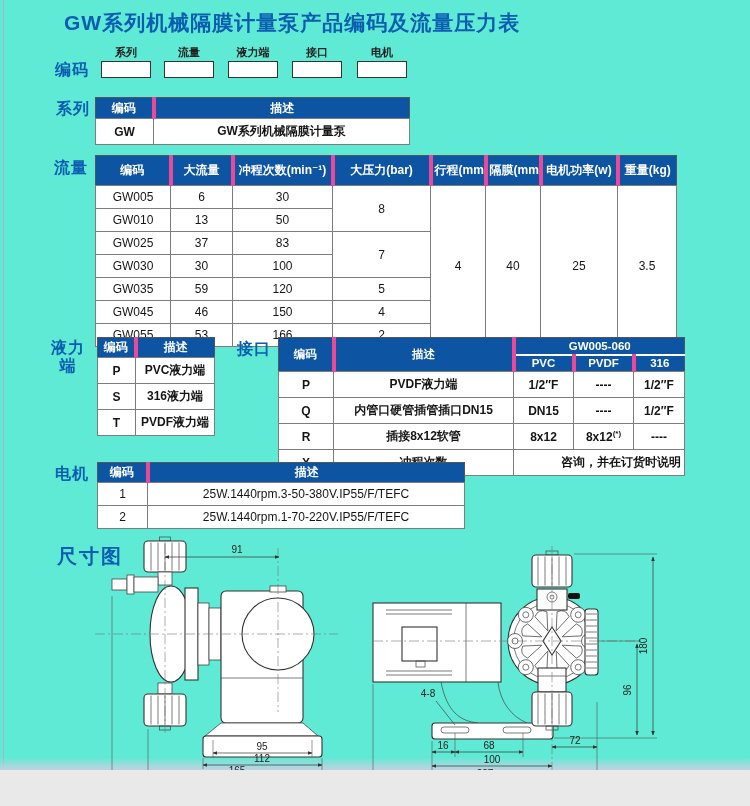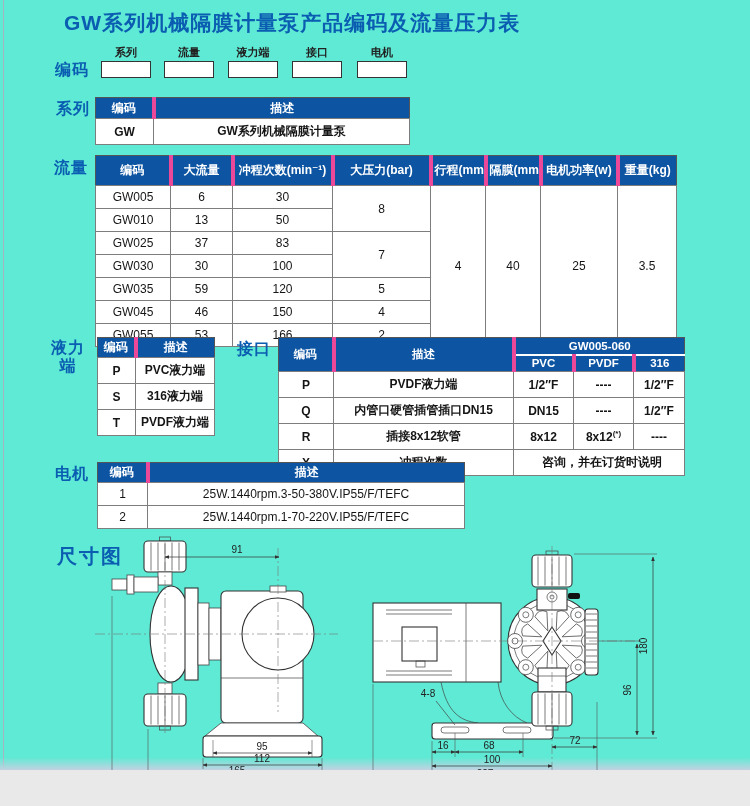--- a/index.html
+++ b/index.html
@@ -12,21 +12,21 @@
   .title{position:absolute;left:64px;top:9px;font-size:21px;font-weight:bold;color:#0a5db1;letter-spacing:1px;white-space:nowrap}
   .seclab{position:absolute;font-size:16px;font-weight:bold;color:#0a5db1;letter-spacing:1px}
   .fieldlab{position:absolute;top:45px;font-size:11px;font-weight:bold;color:#222;text-align:center;width:50px;white-space:nowrap}
   .codebox{position:absolute;top:61px;width:50px;height:17px;border:1px solid #333;background:#fff}
   table{position:absolute;border-collapse:collapse;table-layout:fixed;background:#fff;border:1px solid #555}
   th{background:#0d55a2;color:#fff;font-size:12px;font-weight:bold;padding:0 2px;border:0;white-space:nowrap;overflow:hidden}
   th.sep{border-left:4px solid #ec4899}
   th.bsep{border-bottom:2px solid #fff}
   td{border:1px solid #7d7d7d;font-size:12px;color:#151515;text-align:center;padding:4px 3px;white-space:nowrap;overflow:hidden}
   td sup{font-size:8px}
-  .lal{text-align:center;padding-left:9px}
+  .lal{text-align:right;padding-left:9px}
   #series-table td,#liquid-table td,#interface-table td{font-weight:bold}
   #series-table{left:95px;top:97px;width:315px}
   #series-table thead tr{height:21px}
   #series-table tbody tr{height:25px}
   #flow-table{left:95px;top:155px;width:582px}
   #flow-table thead tr{height:30px}
   #flow-table tbody tr{height:20px}
   #liquid-table{left:97px;top:337px;width:118px}
   #liquid-table thead tr{height:20px}
   #liquid-table tbody tr{height:21px}

